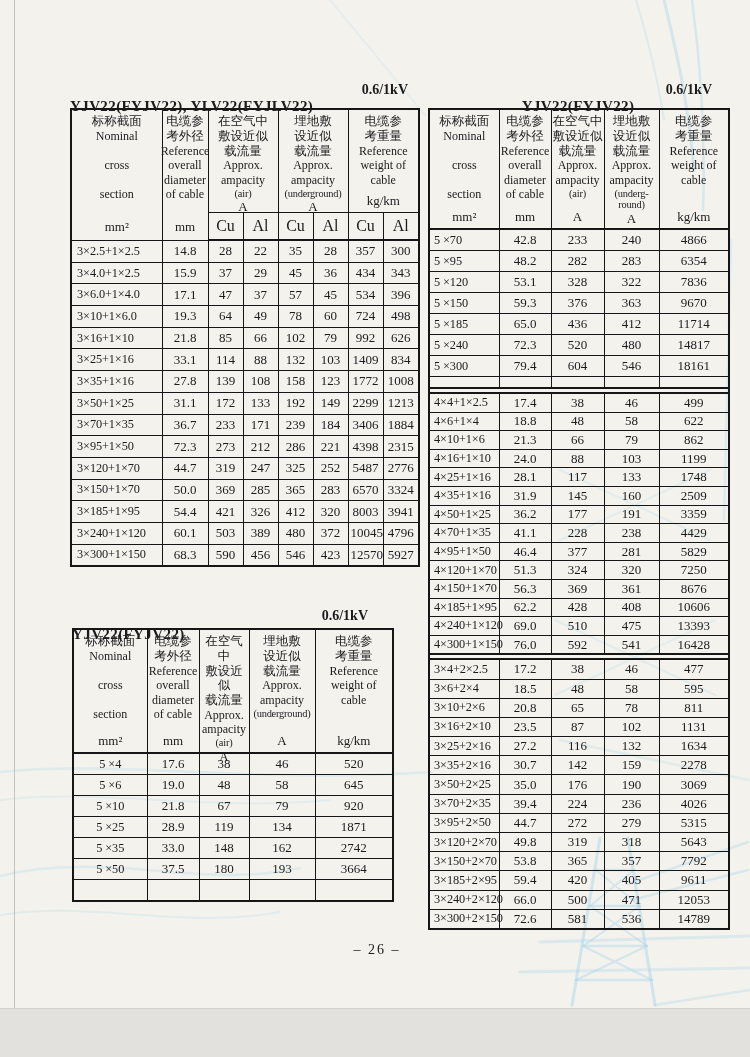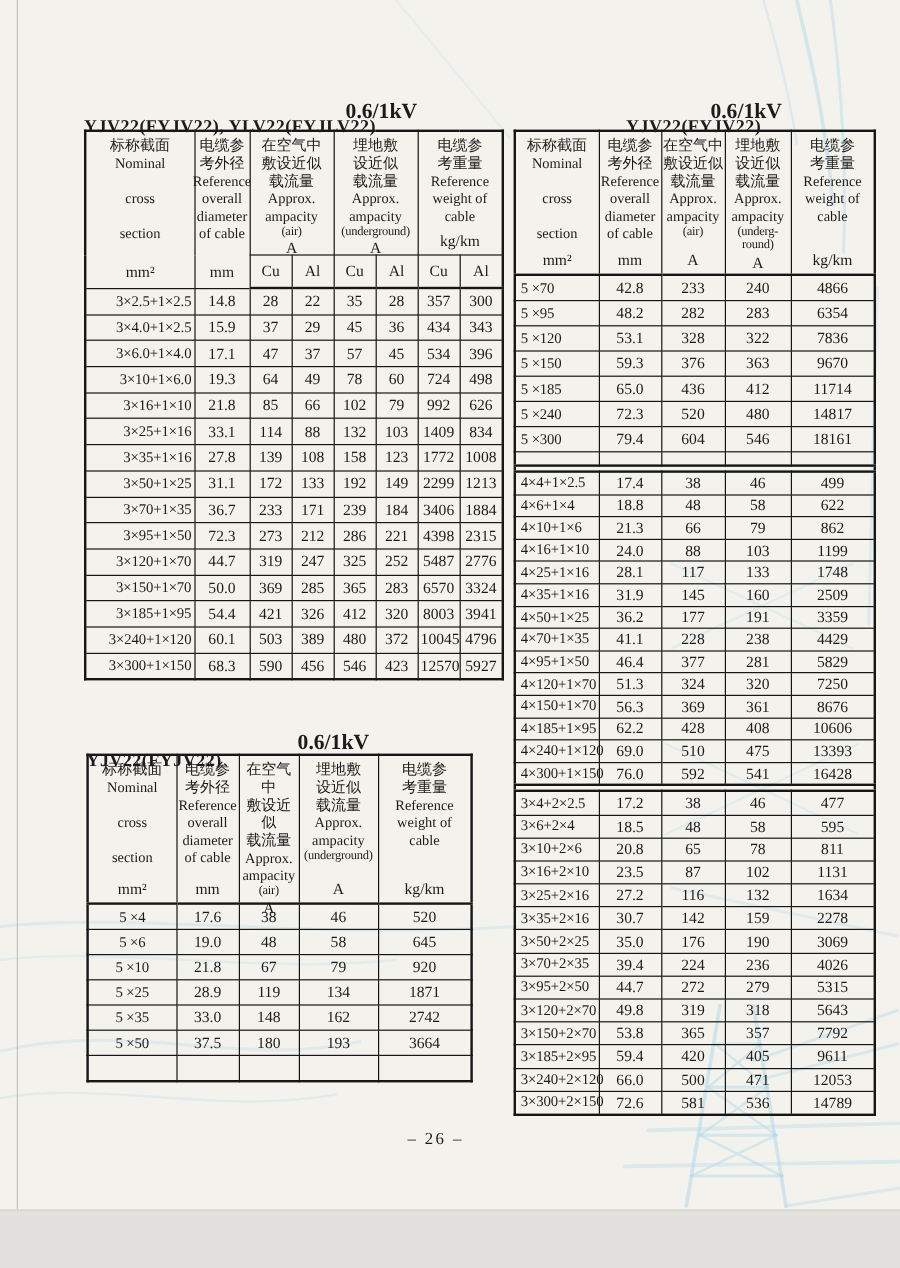--- a/index.html
+++ b/index.html
@@ -4,21 +4,21 @@
 <style>
   html,body{margin:0;padding:0;background:#e9e8e5;}
   #page{position:relative;width:750px;height:1057px;background:#f3f2ed;overflow:hidden;
         font-family:"Liberation Serif","DejaVu Serif",serif;color:#1b1b1b;}
   
   #watermark{position:absolute;left:0;top:0;z-index:0;}
   #page-fold{position:absolute;left:14px;top:0;width:1px;height:1008px;background:rgba(140,140,140,.45);}
   #bottom-band{position:absolute;left:0;bottom:0;width:750px;height:48px;background:#e2e1dd;border-top:1px solid #d2d1cd;}
   
   .ttl{position:absolute;font-size:15px;font-weight:600;letter-spacing:.4px;z-index:2;margin-top:38px;}
-  .volt{position:absolute;font-size:18px;font-weight:600;z-index:2;}
+  .volt{position:absolute;font-size:14px;font-weight:600;text-align:right;z-index:2;}
   #title-left{left:70px;top:60px;}
   #volt-left{left:288px;top:82px;width:120px;}
   #title-right{left:428px;top:60px;width:300px;text-align:center;}
   #volt-right{left:592px;top:82px;width:120px;}
   #title-bl{left:72px;top:588px;}
   #volt-bl{left:248px;top:608px;width:120px;}
   
   table{position:absolute;border-collapse:collapse;table-layout:fixed;z-index:1;background:transparent;
         border:2px solid #161616;}
   th,td{border:1px solid #161616;}
@@ -28,42 +28,42 @@
   .hz-en{white-space:pre-line;font-size:12px;line-height:1.22;}
   .hz-paren{white-space:pre-line;font-size:10.4px;line-height:1.15;letter-spacing:-.2px;}
   .hsp{flex:1;}
   .hu{font-size:13px;padding-bottom:1px;}
   tbody td{text-align:center;font-size:13px;padding:0 2px;}
   tbody td:first-child{font-size:12.3px;letter-spacing:-.1px;}
   
   #t-left{left:70px;top:108px;width:348px;}
   #t-left .hcell.tall{height:122px;}
   #t-left .hcell.grp{height:96px;}
-  #t-left tr.units th{height:26px;border-bottom:2px solid #161616;font-size:13px;font-weight:400;vertical-align:middle;padding:0;}
+  #t-left tr.units th{height:26px;border-bottom:2px solid #161616;font-size:16px;font-weight:400;vertical-align:middle;padding:0;}
   #t-left tbody td{height:20.7px;}
-  #t-left tbody td:first-child{text-align:right;padding-left:5px;}
+  #t-left tbody td:first-child{text-align:left;padding-left:5px;}
   
   #t-right{left:428px;top:108px;width:300px;}
   #t-right .hcell{height:112px;}
   #t-right thead th{border-bottom:2px solid #161616;}
   #t-right tbody.s1 td{height:20px;}
   #t-right tbody.s2 td{height:17.6px;}
   #t-right tbody.s3 td{height:18.2px;}
   #t-right tbody td:first-child{text-align:left;padding-left:4px;margin-left:16px;}
   #t-right tr.filler td{height:10px;}
   tbody.gap td{height:3px;padding:0;border-top:2px solid #161616;border-bottom:2px solid #161616;
                border-left:none;border-right:none;}
   
   #t-bl{left:72px;top:628px;width:320px;}
   #t-bl .hcell{height:116px;}
   #t-bl thead th{border-bottom:2px solid #161616;}
   #t-bl tbody td{height:20px;}
   #t-bl tr.filler td{height:20px;}
   
-  #page-number{position:absolute;left:263px;top:942px;width:200px;text-align:center;
+  #page-number{position:absolute;left:277px;top:942px;width:200px;text-align:center;
                font-size:14px;letter-spacing:2px;z-index:2;}
 </style>
 </head>
 <body>
 
 <div id="page">
 
   <svg id="watermark" width="750" height="1057">
     <g stroke="#aed6ea" fill="none" stroke-linecap="round">
       <path d="M664 0 C 676 50, 688 100, 694 170" stroke-width="3" opacity=".45"></path>

